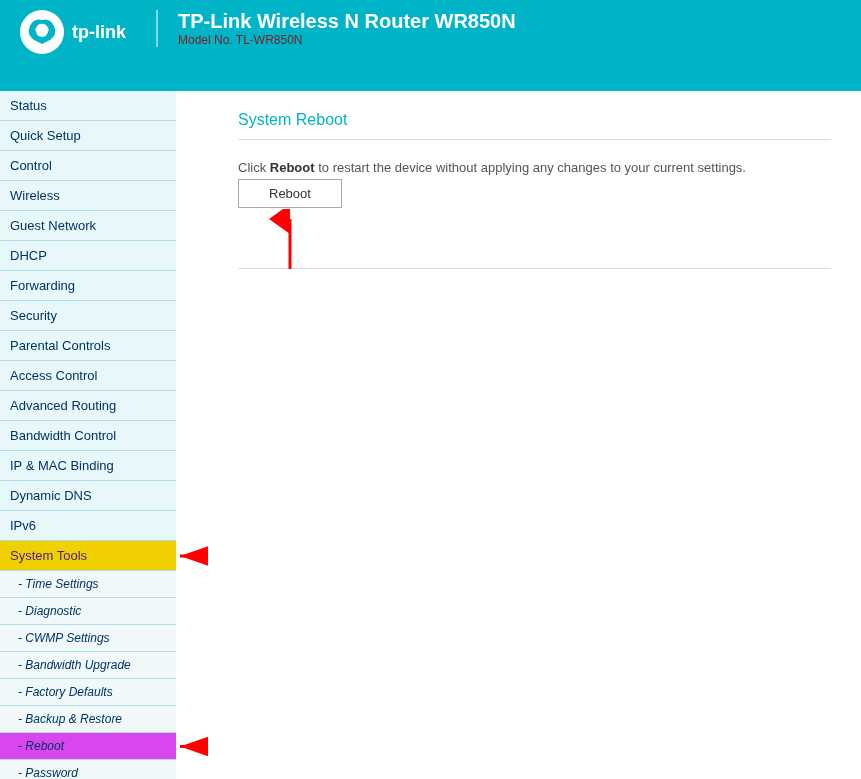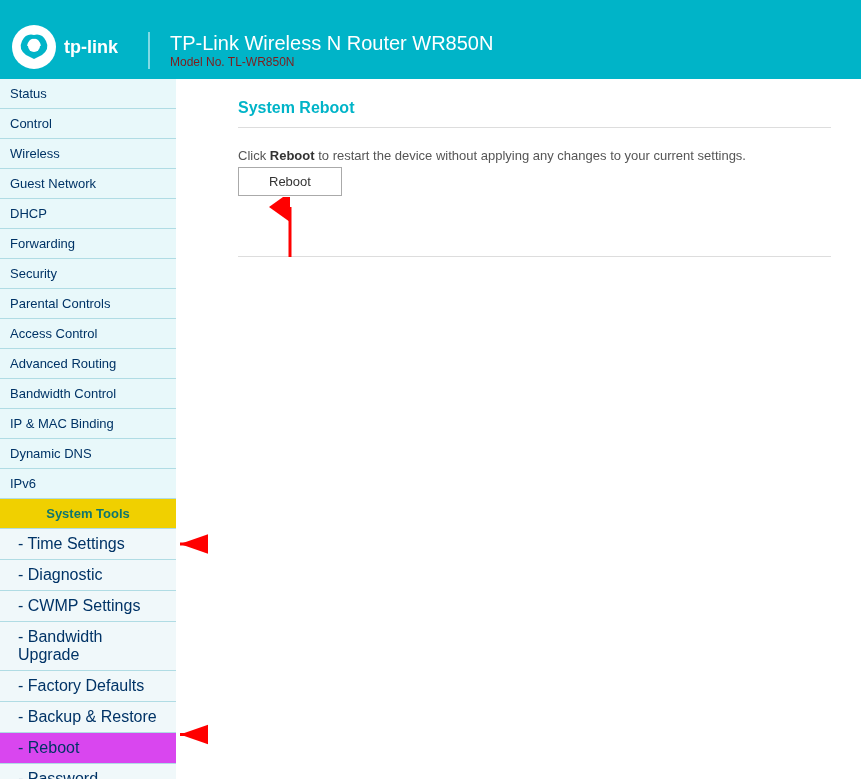--- a/index.html
+++ b/index.html
@@ -2,43 +2,43 @@
 <html><head>
   <meta charset="utf-8">
   <style>
     * { margin: 0; padding: 0; box-sizing: border-box; }
     body { font-family: Arial, sans-serif; font-size: 13px; display: flex; flex-direction: column; height: 779px; width: 861px; overflow: hidden; }
 
     
     .header {
       background-color: #00b4c8;
       display: flex;
-      align-items: flex-end;
-      padding: 10px 12px;
-      height: 79px;
+      align-items: flex-start;
+      padding: 10px 20px;
+      height: 91px;
       flex-shrink: 0;
     }
     .logo-area {
       display: flex;
       align-items: center;
       margin-right: 30px;
     }
     .logo-icon {
       width: 44px;
       height: 44px;
       margin-right: 8px;
     }
     .header-title-area {
       color: white;
       border-left: 2px solid rgba(255,255,255,0.5);
       padding-left: 20px;
     }
     .header-title {
       font-size: 20px;
-      font-weight: normal;
+      font-weight: bold;
       color: white;
     }
     .header-subtitle {
       font-size: 12px;
       color: #7f1d1d;
     }
 
     
     .sidebar {
       width: 176px;
@@ -51,33 +51,33 @@
       padding: 7px 10px;
       color: #003366;
       background-color: #e8f8fa;
       border-bottom: 1px solid #b0dce4;
       cursor: pointer;
       font-size: 13px;
       text-decoration: none;
     }
     .sidebar-item.active {
       background-color: #f0d000;
-      color: #0f766e;
-      font-weight: bold;
-      text-align: center;
+      color: #4c1d95;
+      font-weight: normal;
     }
     .sidebar-subitem {
       display: block;
       padding: 6px 10px 6px 18px;
       color: #003366;
       background-color: #f0f8fa;
       border-bottom: 1px solid #b0dce4;
       cursor: pointer;
-      font-size: 16px;
+      font-size: 12px;
       text-decoration: none;
+      font-style: italic;
     }
     .sidebar-subitem.active-sub {
       background-color: #d946ef;
       color: #003366;
     }
 
     
     .main-content {
       flex: 1;
       background-color: #f5f5f5;
@@ -86,21 +86,21 @@
     }
     .content-area {
       background-color: white;
       margin: 0;
       padding: 20px 30px;
       min-height: 100%;
     }
     .section-title {
       color: #00b4c8;
       font-size: 16px;
-      font-weight: bold;
+      font-weight: normal;
       padding-bottom: 10px;
       border-bottom: 1px solid #ddd;
       margin-bottom: 20px;
     }
     .info-text {
       color: #555;
       margin-bottom: 4px;
       font-size: 13px;
     }
     .info-text span {
@@ -167,20 +167,21 @@
     <div class="header-subtitle">Model No. TL-WR850N</div>
   </div>
 </div>
 
 <div class="main-wrapper">
 
   <div class="sidebar-wrapper">
     <div class="sidebar" id="sidebar">
 
     <div class="sidebar-item">Status</div>
+        <div class="sidebar-item">Quick Setup</div>
         <div class="sidebar-item">Control</div>
         <div class="sidebar-item">Wireless</div>
         <div class="sidebar-item">Guest Network</div>
         <div class="sidebar-item">DHCP</div>
         <div class="sidebar-item">Forwarding</div>
         <div class="sidebar-item">Security</div>
         <div class="sidebar-item">Parental Controls</div>
         <div class="sidebar-item">Access Control</div>
         <div class="sidebar-item">Advanced Routing</div>
         <div class="sidebar-item">Bandwidth Control</div>

